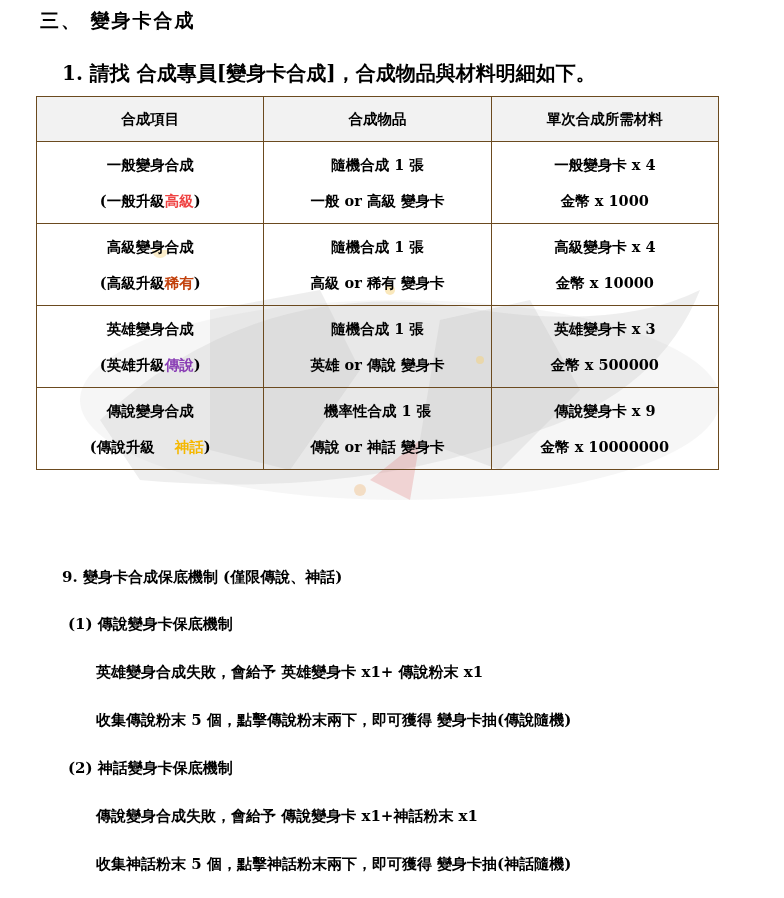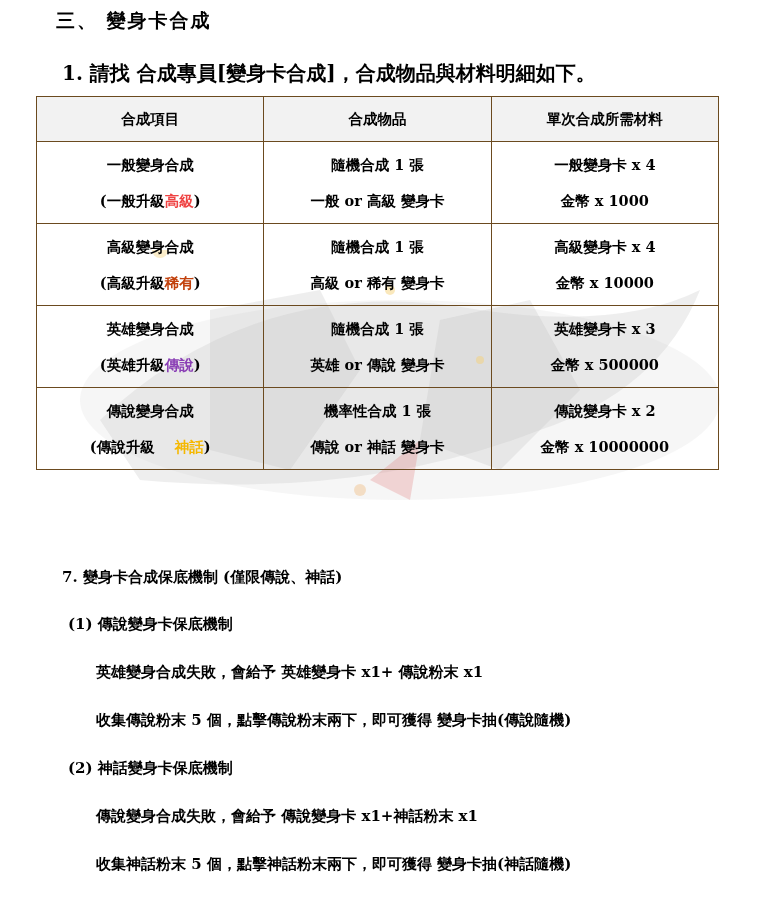--- a/index.html
+++ b/index.html
@@ -3,21 +3,21 @@
 <meta charset="utf-8">
 <style>
   html, body { margin:0; padding:0; }
   body {
     width:784px; height:898px; background:#ffffff; position:relative; overflow:hidden;
     font-family: "DejaVu Serif", "Liberation Serif", serif; color:#000;
   }
   .watermark {
     position:absolute; left:60px; top:250px; width:680px; height:280px; pointer-events:none;
   }
-  .h1 { position:absolute; left:56px; top:8px; font-size:19px; font-weight:bold; letter-spacing:2px; }
+  .h1 { position:absolute; left:40px; top:8px; font-size:19px; font-weight:bold; letter-spacing:2px; }
   .h2 { position:absolute; left:62px; top:60px; font-size:20px; font-weight:bold; }
   table.main {
     position:absolute; left:36px; top:96px; width:683px; border-collapse:collapse; z-index:2;
   }
   table.main td, table.main th {
     border:1px solid #6b4a1f; text-align:center; font-size:14.5px; font-weight:bold;
     width:33.33%; padding:0;
   }
   table.main th { background:#f2f2f2; height:44px; }
   table.main td { height:81px; }
@@ -101,26 +101,26 @@
   <tr>
     <td>
       <span class="cell-line">傳說變身合成</span>
       <span class="cell-line"><span>(傳說升級</span><span class="c-gold">神話</span><span>)</span></span>
     </td>
     <td>
       <span class="cell-line">機率性合成 1 張</span>
       <span class="cell-line">傳說 or 神話 變身卡</span>
     </td>
     <td>
-      <span class="cell-line">傳說變身卡 x 2</span>
+      <span class="cell-line">傳說變身卡 x 9</span>
       <span class="cell-line">金幣 x 10000000</span>
     </td>
   </tr>
 </tbody>
   </table>
 
-<div class="sec2">7. 變身卡合成保底機制 (僅限傳說、神話)</div>
+<div class="sec2">9. 變身卡合成保底機制 (僅限傳說、神話)</div>
 <div class="sub" style="top:615px;">(1) 傳說變身卡保底機制</div>
 <div class="para" style="top:663px;">英雄變身合成失敗，會給予 英雄變身卡 x1+ 傳說粉末 x1</div>
 <div class="para" style="top:711px;">收集傳說粉末 5 個，點擊傳說粉末兩下，即可獲得 變身卡抽(傳說隨機)</div>
 <div class="sub" style="top:759px;">(2) 神話變身卡保底機制</div>
 <div class="para" style="top:807px;">傳說變身合成失敗，會給予 傳說變身卡 x1+神話粉末 x1</div>
 <div class="para" style="top:855px;">收集神話粉末 5 個，點擊神話粉末兩下，即可獲得 變身卡抽(神話隨機)</div>
 
 </body></html>

